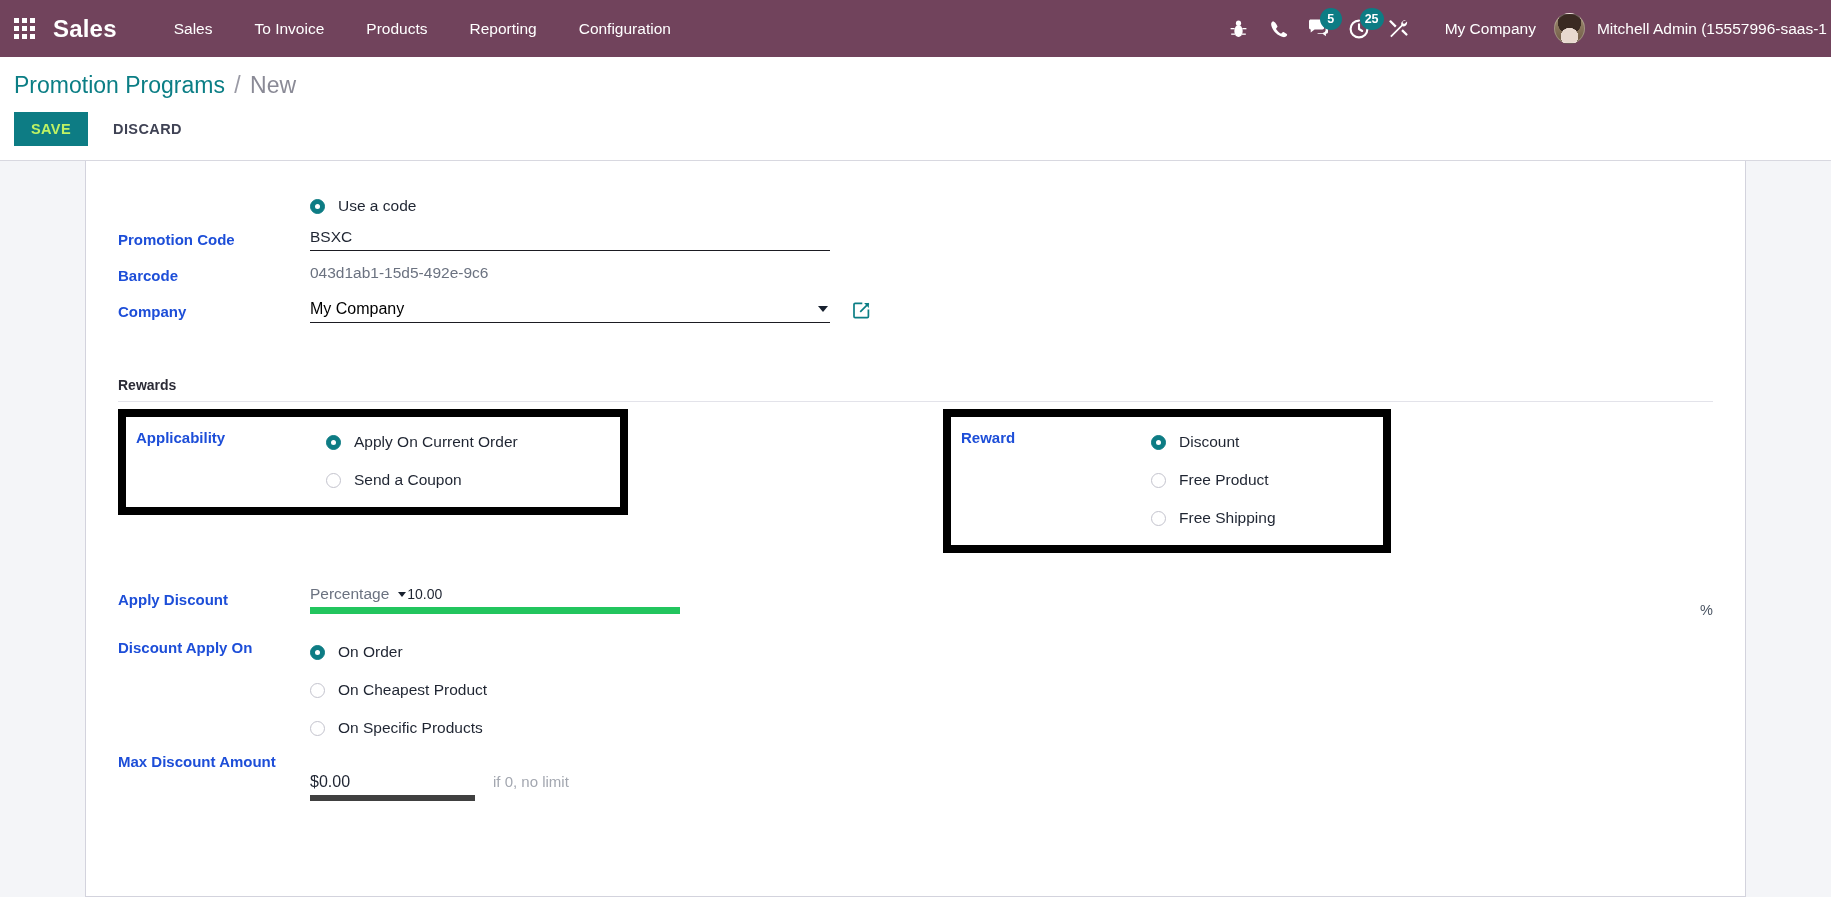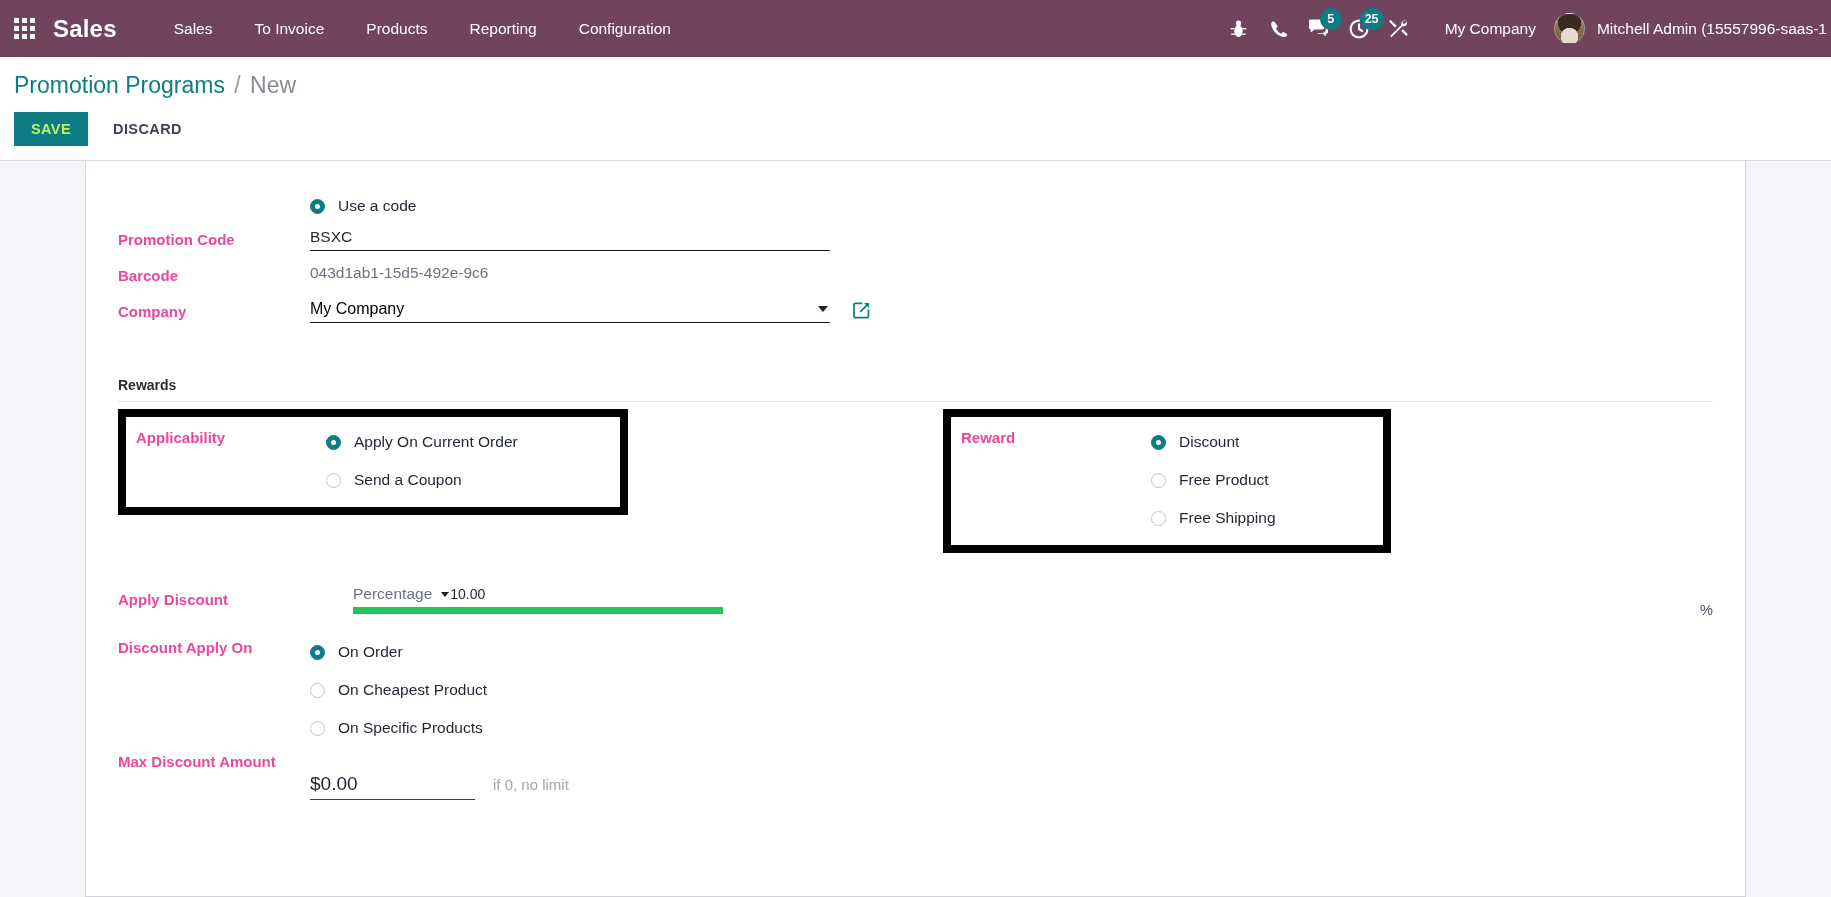--- a/index.html
+++ b/index.html
@@ -145,21 +145,21 @@
     padding: 26px 32px 0 32px;
     position: relative;
   }
 
   .form-row { display: flex; align-items: flex-start; min-height: 36px; }
   .lbl {
     width: 192px;
     flex: none;
     font-size: 15px;
     font-weight: bold;
-    color: #ec4899;
+    color: #1d4ed8;
     padding-top: 6px;
   }
   .field { flex: 1 1 auto; }
 
   .radio-line { display: flex; align-items: center; min-height: 38px; }
   .radio {
     width: 15px; height: 15px;
     border-radius: 50%;
     border: 1.6px solid #c3c3cd;
     background: #ffffff;
@@ -223,21 +223,21 @@
   .col-left { width: 790px; flex: none; }
   .col-right { flex: 1 1 auto; padding-left: 35px; }
 
   .hl-box {
     border: 8px solid #000000;
     padding: 6px 10px 8px 10px;
   }
   .hl-left { margin: 7px 0 0 0; width: 510px; }
   .hl-right { margin: 7px 0 0 0; width: 448px; }
 
-  .discount-row { margin-top: 32px; gap: 43px; }
+  .discount-row { margin-top: 32px; }
   .discount-input-wrap {
     display: flex;
     align-items: baseline;
     width: 370px;
     border-bottom: 7px solid #22c55e;
     padding-bottom: 4px;
   }
   .select-type {
     font-size: 15.5px;
     color: #6b7280;
@@ -266,22 +266,22 @@
     font-size: 14.5px;
     color: #4b5563;
     margin-left: 9px;
     align-self: flex-end;
     padding-bottom: 3px;
   }
 
   .maxdisc-wrap { display: flex; align-items: baseline; margin-top: 26px; }
   .maxdisc-input {
     width: 165px;
-    border-bottom: 1px solid #404040;
-    font-size: 19px;
+    border-bottom: 6px solid #404040;
+    font-size: 16px;
     color: #1f2532;
     padding-bottom: 4px;
   }
   .maxdisc-hint { font-size: 15px; color: #a3a7b0; margin-left: 18px; }
 </style>
 </head>
 <body>
 
 <div class="navbar">
   <div class="apps-grid">

